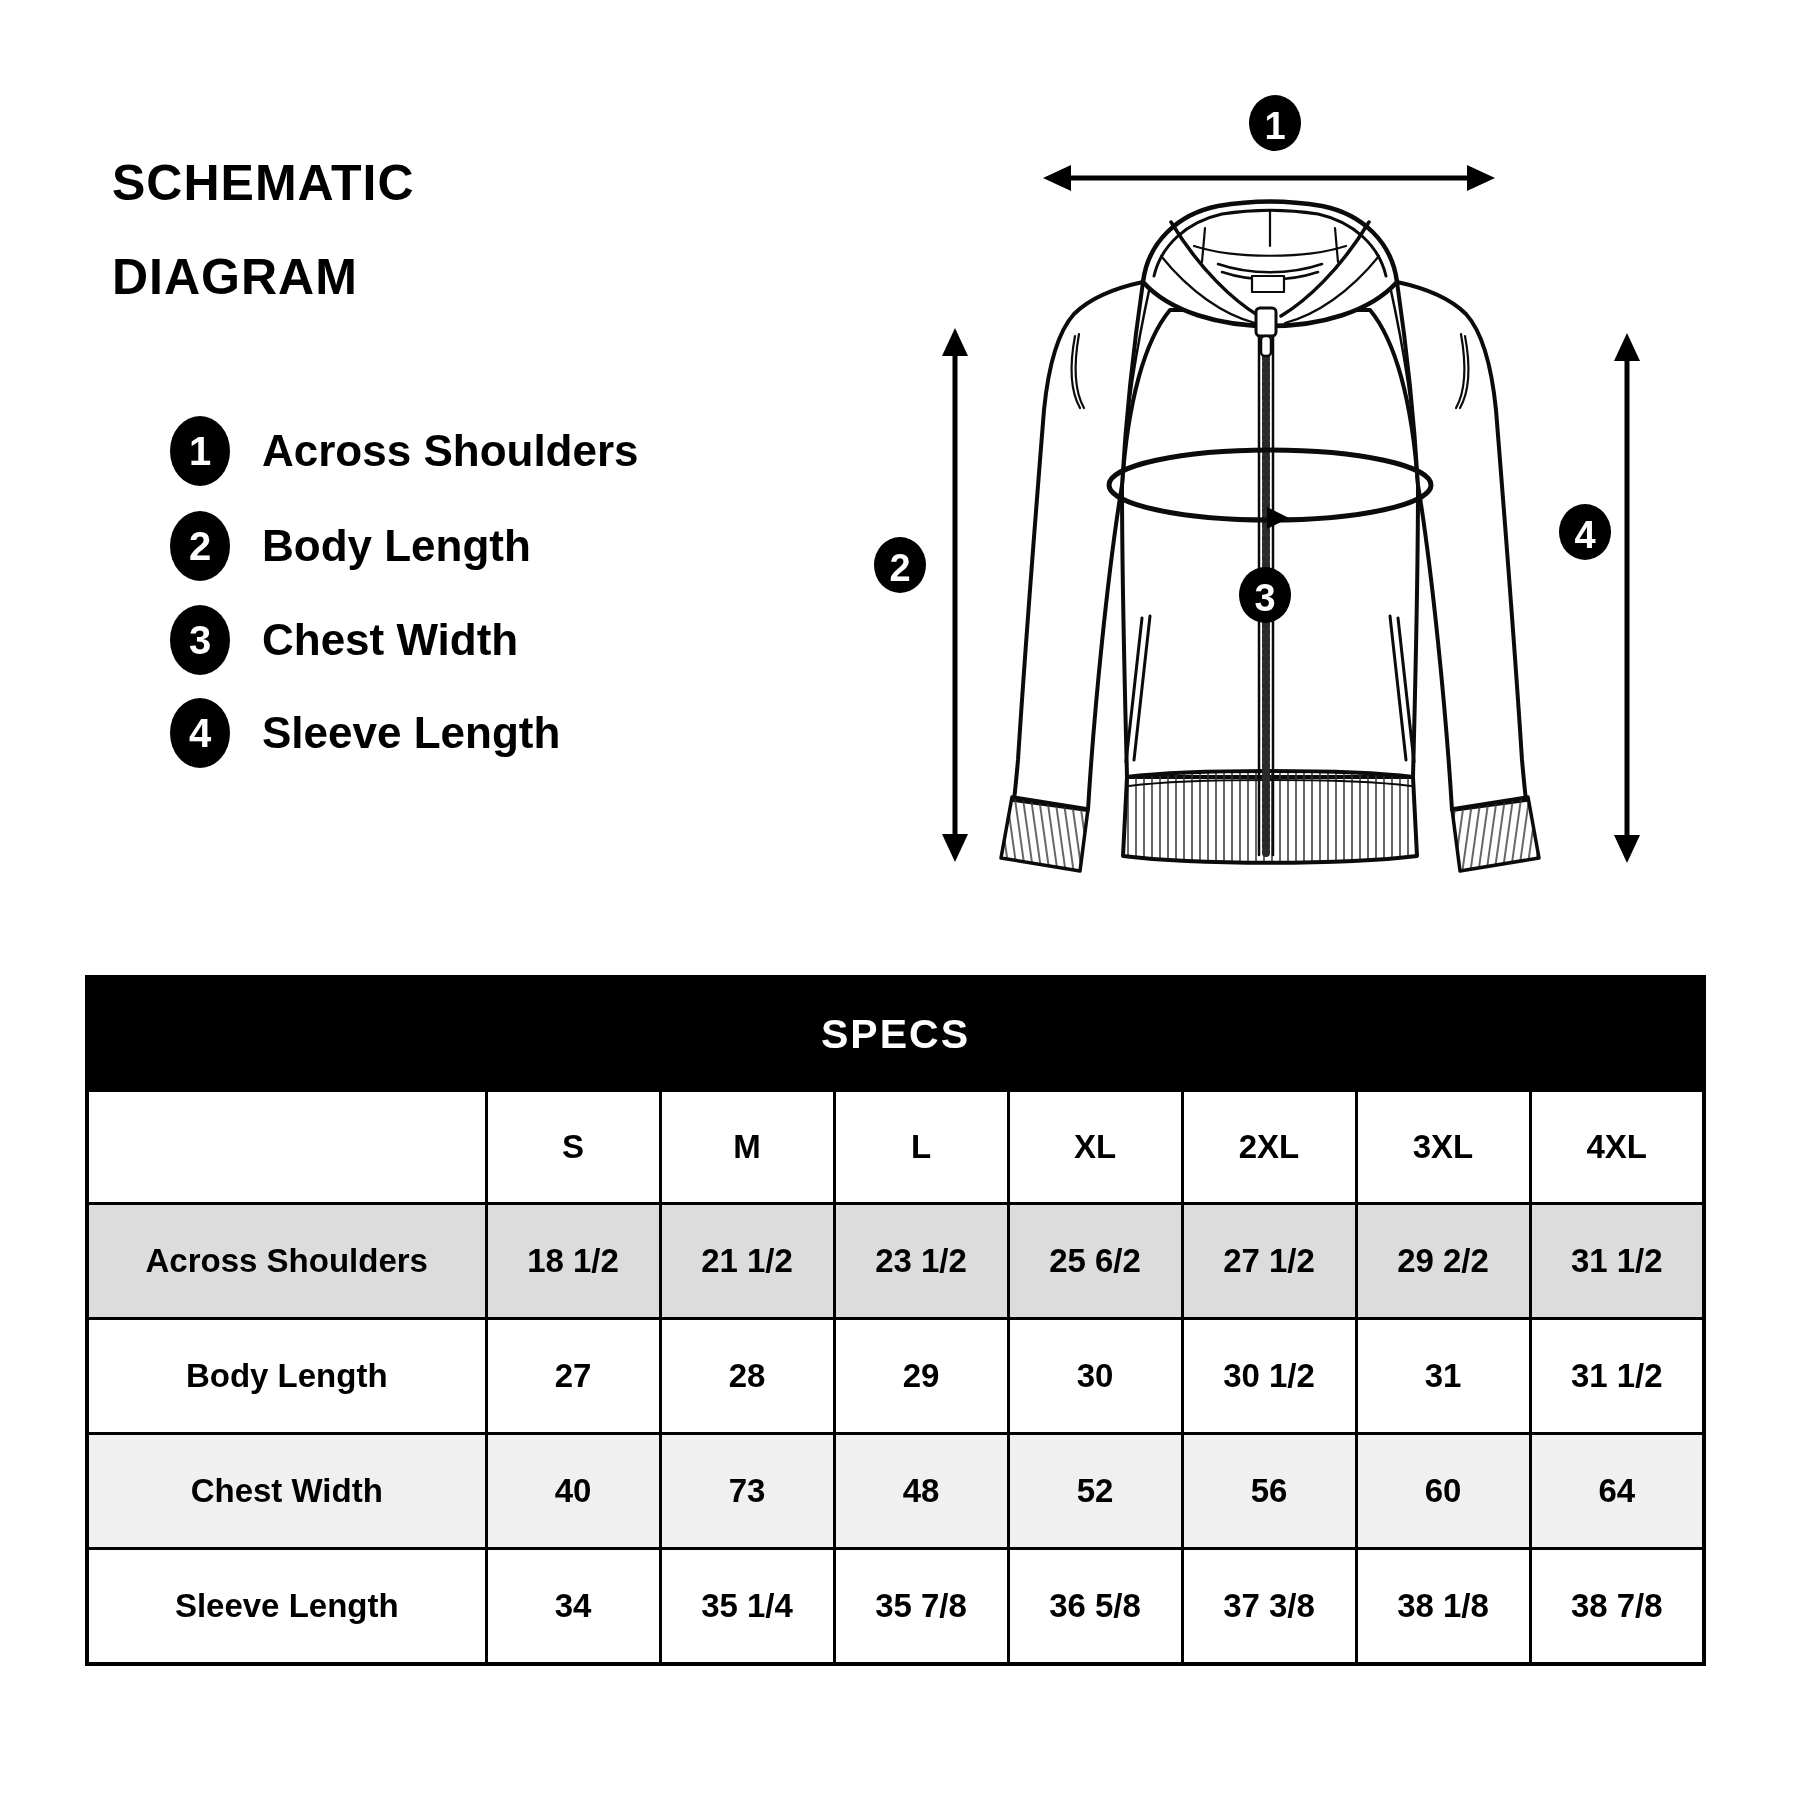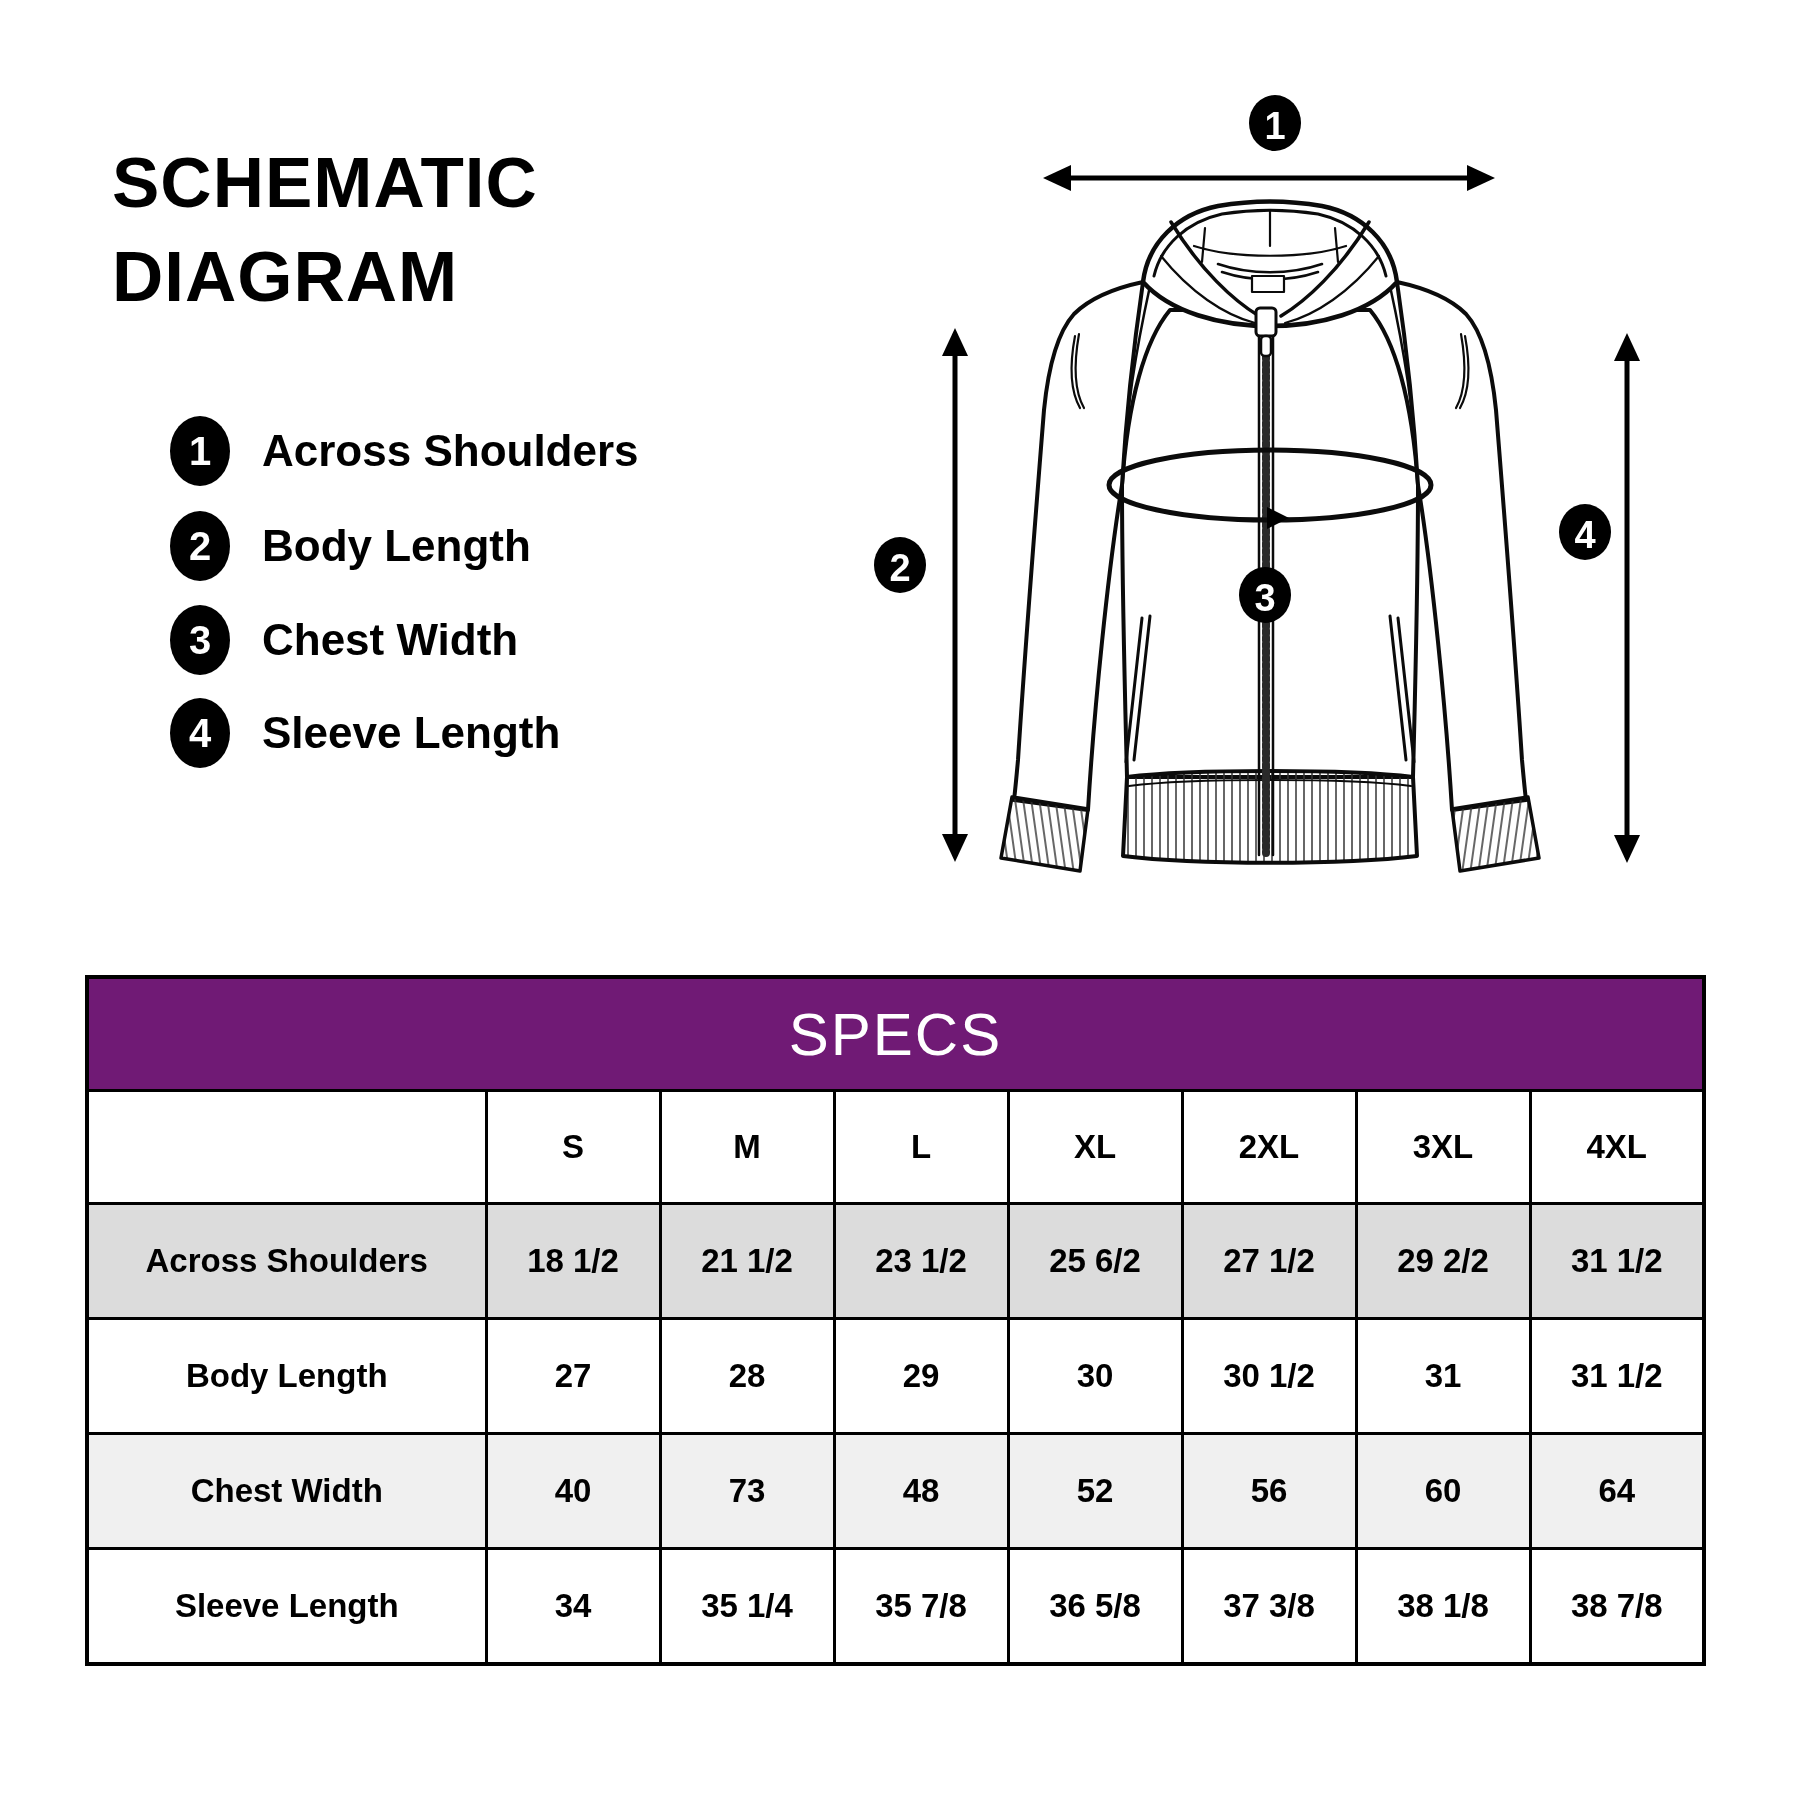--- a/index.html
+++ b/index.html
@@ -3,21 +3,21 @@
 <meta charset="utf-8">
 <style>
   html,body{margin:0;padding:0;background:#ffffff;}
   .page{
     position:relative;width:1800px;height:1800px;background:#ffffff;
     font-family:"Liberation Sans",sans-serif;color:#000;overflow:hidden;
   }
   
   .title{
     position:absolute;left:112px;top:136px;
-    font-size:71px;line-height:94px;font-weight:bold;letter-spacing:1px;
+    font-size:50px;line-height:94px;font-weight:bold;letter-spacing:1px;
   }
   
   .legend-item{
     position:absolute;left:170px;height:70px;
     display:flex;align-items:center;gap:32px;
   }
   .legend-item.i0{top:416px;}
   .legend-item.i1{top:511px;}
   .legend-item.i2{top:605px;}
   .legend-item.i3{top:698px;}
@@ -33,22 +33,22 @@
   table.specs{
     position:absolute;left:85px;top:975px;width:1617px;
     border-collapse:collapse;table-layout:fixed;
     border:4px solid #000;
   }
   table.specs td, table.specs th{
     border:3px solid #000;text-align:center;vertical-align:middle;
     font-size:33px;font-weight:bold;padding:0;color:#000;
   }
   tr.bar td{
-    background:#701a75;color:#fff;height:110px;
-    font-size:60px;letter-spacing:2px;font-weight:normal;
+    background:#000000;color:#fff;height:110px;
+    font-size:41px;letter-spacing:2px;font-weight:bold;
   }
   tr.hdr th{height:110px;background:#fff;}
   tr.data td, tr.data th{height:112px;}
   tr.shade-dark td, tr.shade-dark th{background:#dcdcdc;}
   tr.shade-light td, tr.shade-light th{background:#f0f0f0;}
 </style>
 </head>
 <body>
 
 <div class="page">

